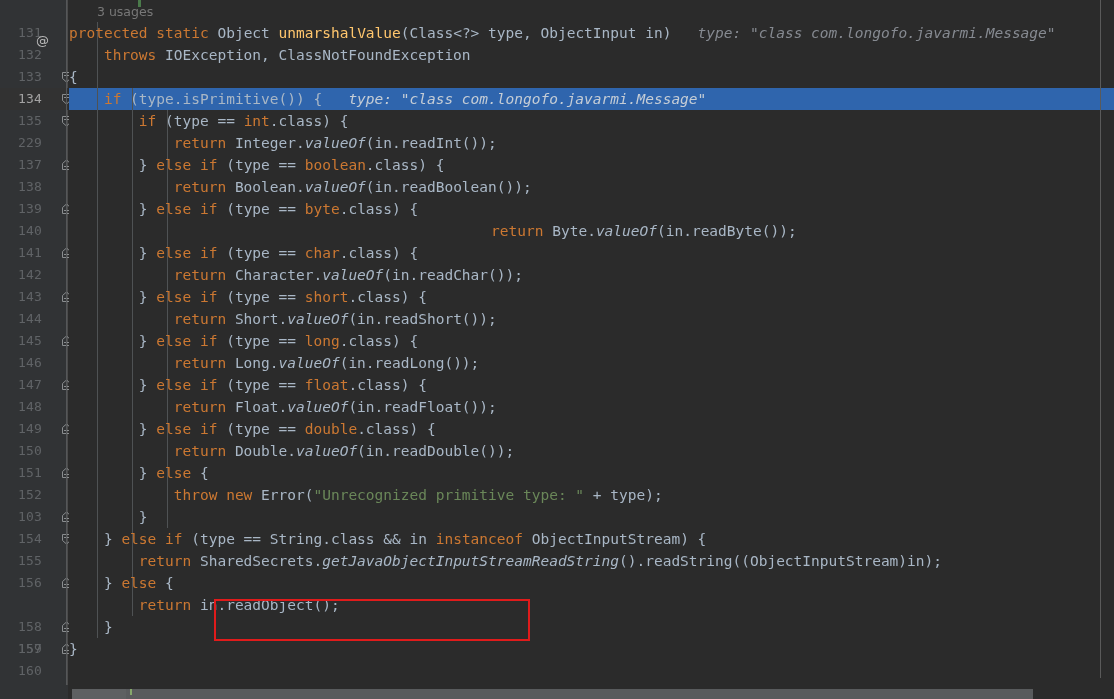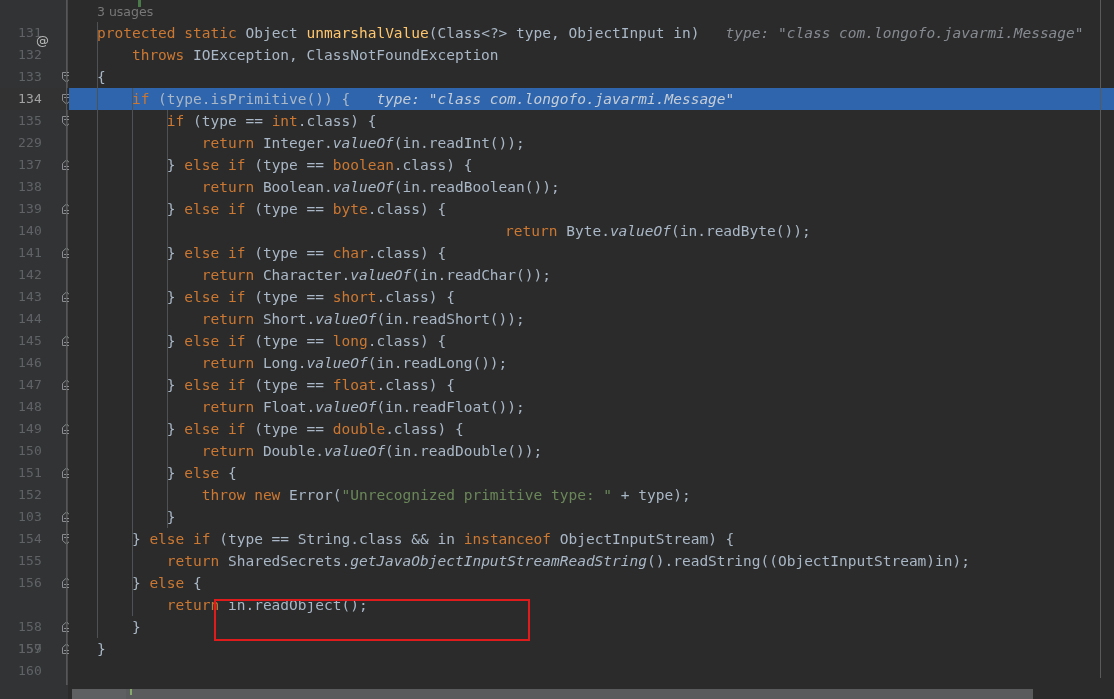--- a/index.html
+++ b/index.html
@@ -87,21 +87,20 @@
     white-space: pre;
     color: #a9b7c6;
     letter-spacing: 0px;
   }
   .code-row.current {
     background: #2f65ad;
   }
   .code-text {
     position: relative;
     z-index: 3;
-    padding-left: 28px;
     display: block;
   }
   
   .usages-row {
     position: relative;
     height: 22px;
     line-height: 24px;
     font-size: 12.5px;
     font-family: "DejaVu Sans", sans-serif;
     color: #787878;

